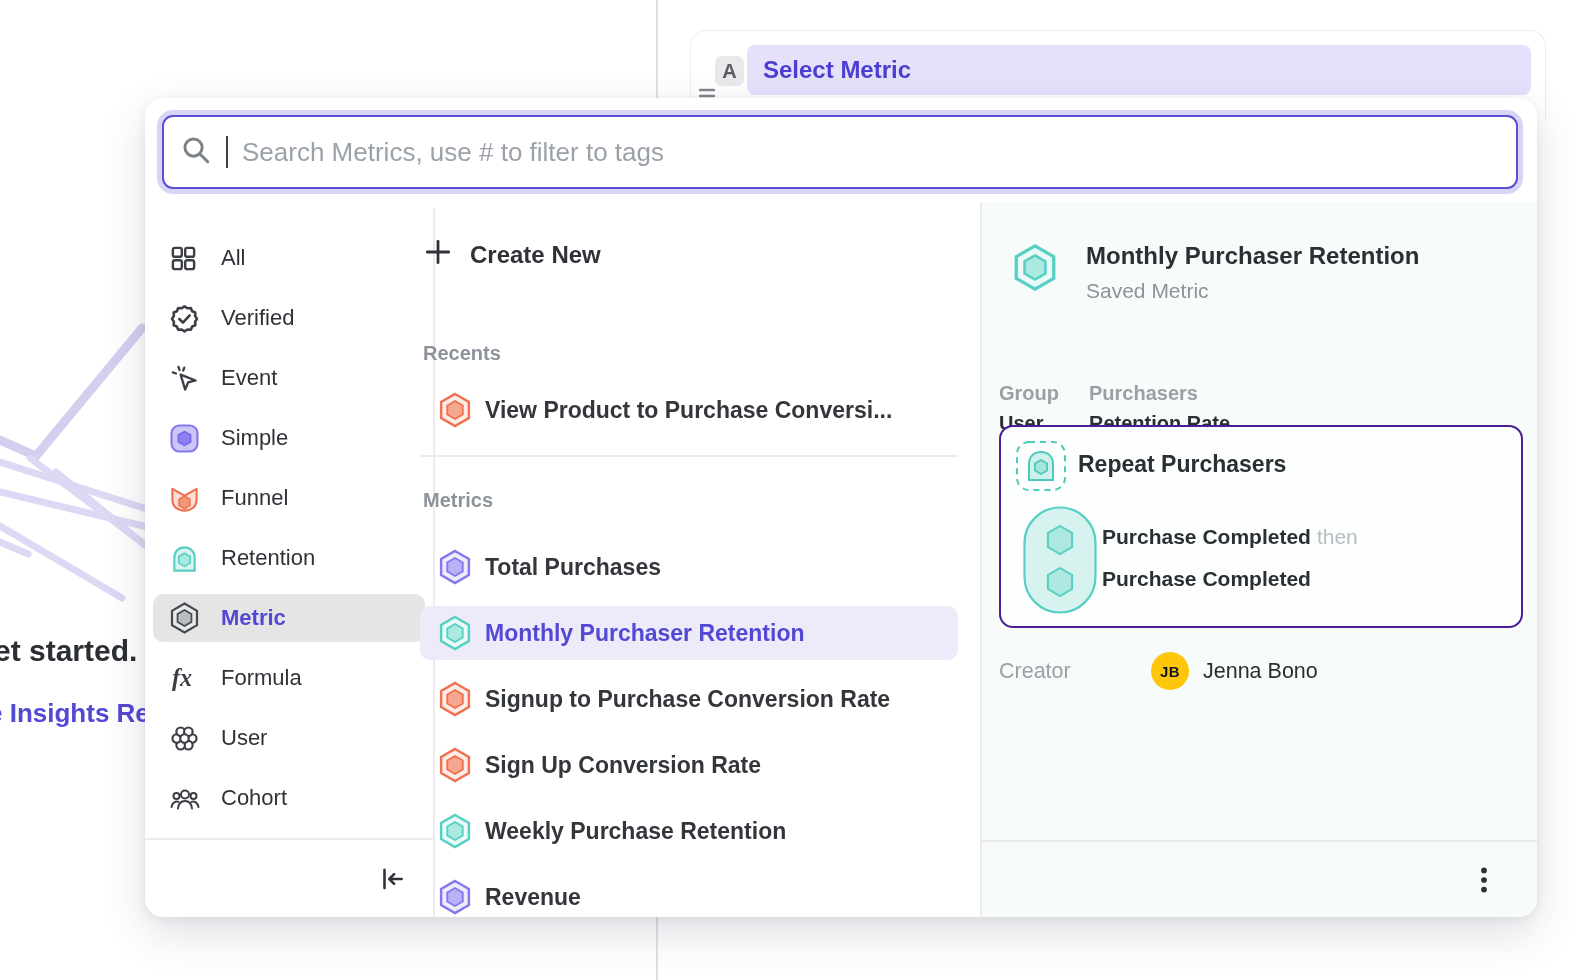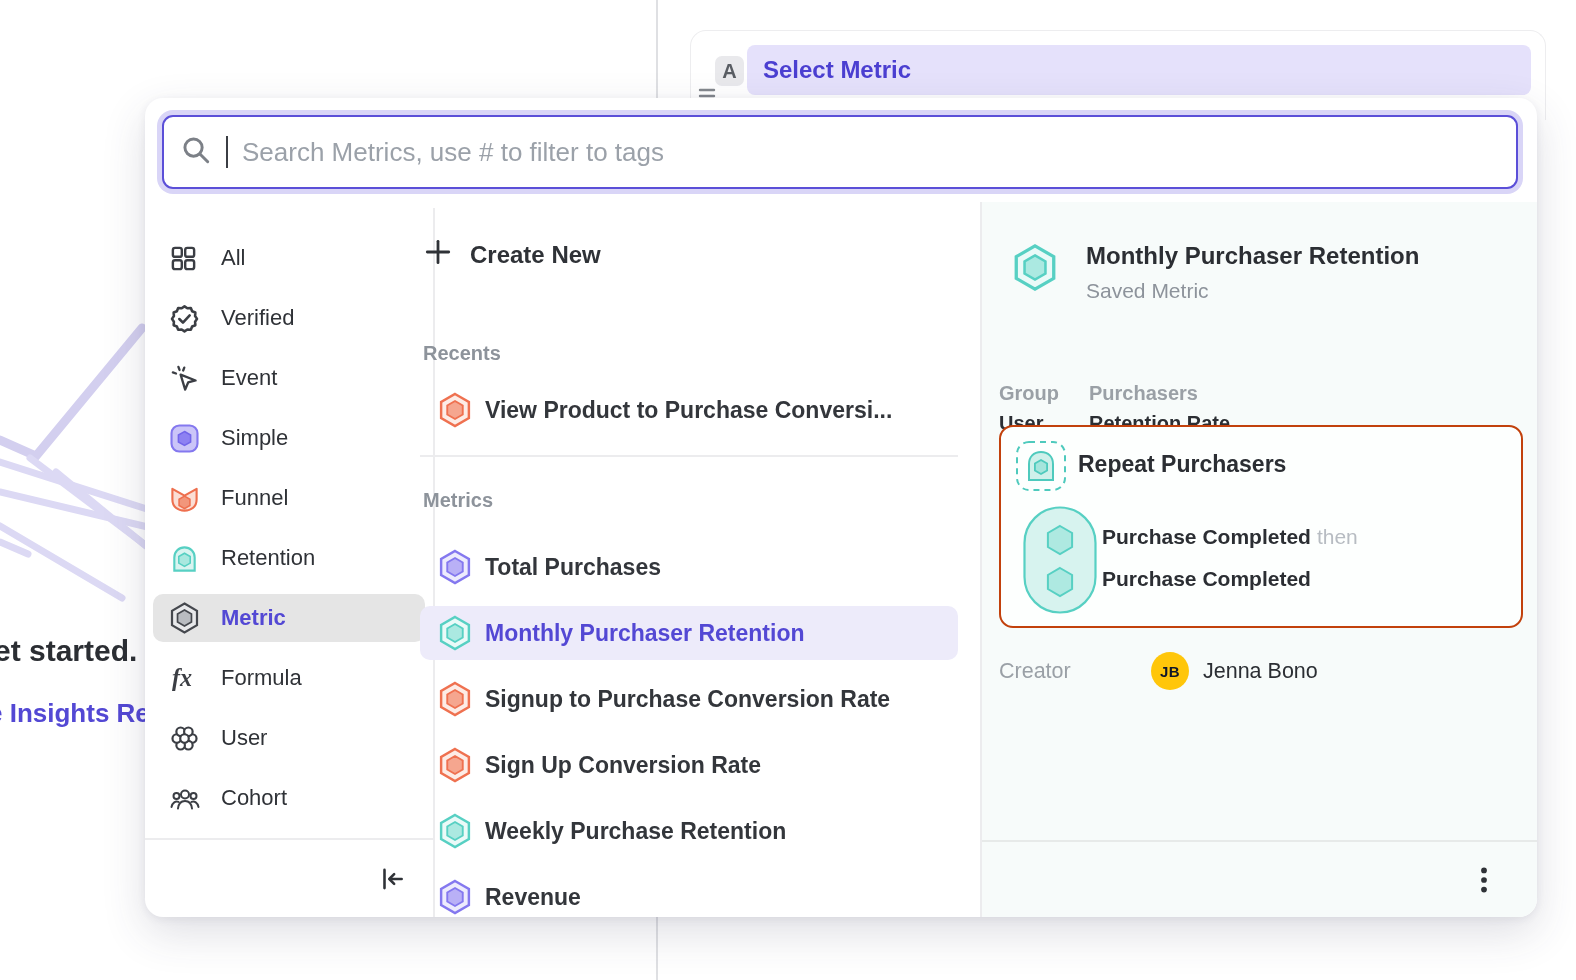--- a/index.html
+++ b/index.html
@@ -91,21 +91,21 @@
   .detail-header { position:absolute; left:30px; top:40px; right:16px; display:flex; gap:28px; }
   .detail-title { font-size:24px; font-weight:700; color:#2b2e33; }
   .detail-subtitle { margin-top:9px; font-size:21px; color:#8d939b; }
   .props { position:absolute; left:17px; top:140px; display:flex; gap:24px;margin-top:40px; }
   .prop .p-label { font-size:20px; color:#9aa0a6; font-weight:600; }
   .prop .p-value { margin-top:7px; font-size:20px; color:#2b2e33; font-weight:700; }
   .prop-group { min-width:66px; }
 
   .def-card {
     position:absolute; left:17px; top:223px; width:524px; height:203px;
-    background:#fdfffe; border:2px solid #c2410c; border-radius:14px;
+    background:#fdfffe; border:2px solid #4c1d95; border-radius:14px;
   }
   .def-icon { position:absolute; left:14px; top:13px; }
   .def-title { position:absolute; left:77px; top:24px; font-size:23px; font-weight:700; color:#2b2e33; }
   .def-pill { position:absolute; left:22px; top:79px; }
   .step { position:absolute; left:101px; font-size:21px; font-weight:700; color:#2b2e33; white-space:nowrap; }
   .step-1 { top:98px; } .step-2 { top:140px; }
   .step .connector { color:#b7bcc2; font-weight:400; margin-left:6px; }
 
   .creator-row { position:absolute; left:17px; top:450px; display:flex; align-items:center; }
   .creator-label { width:152px; font-size:21.5px; color:#9aa0a6; }

